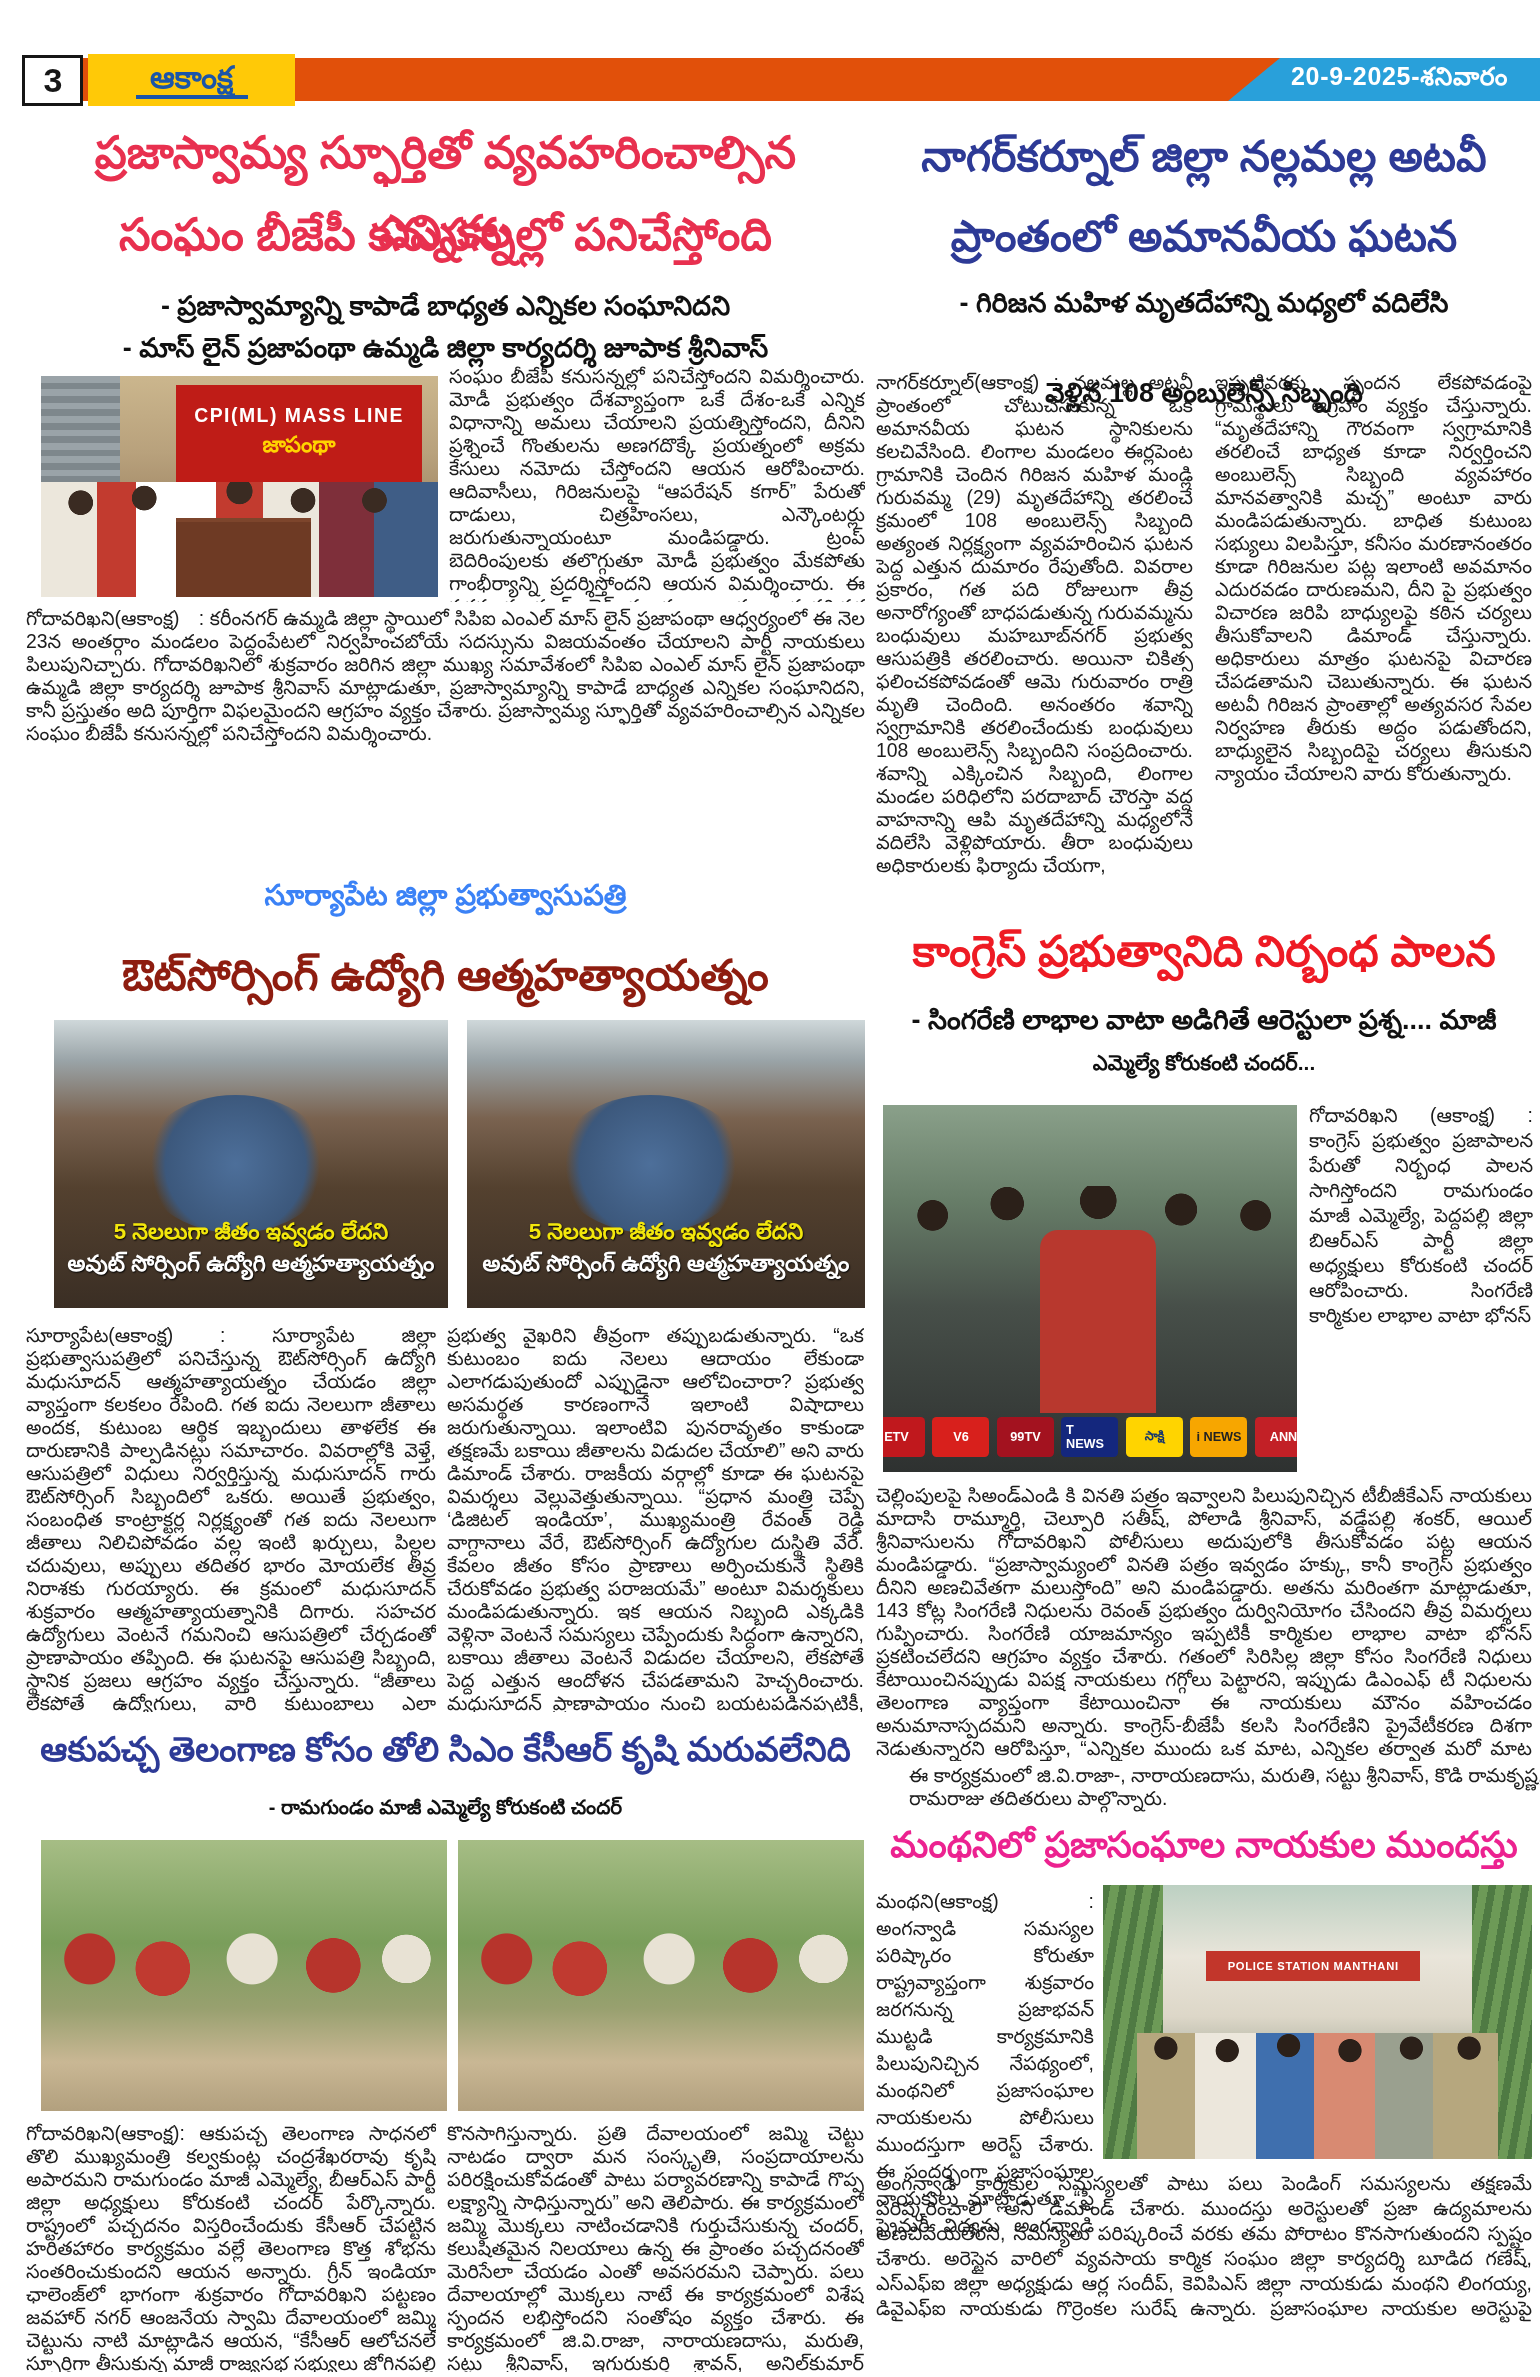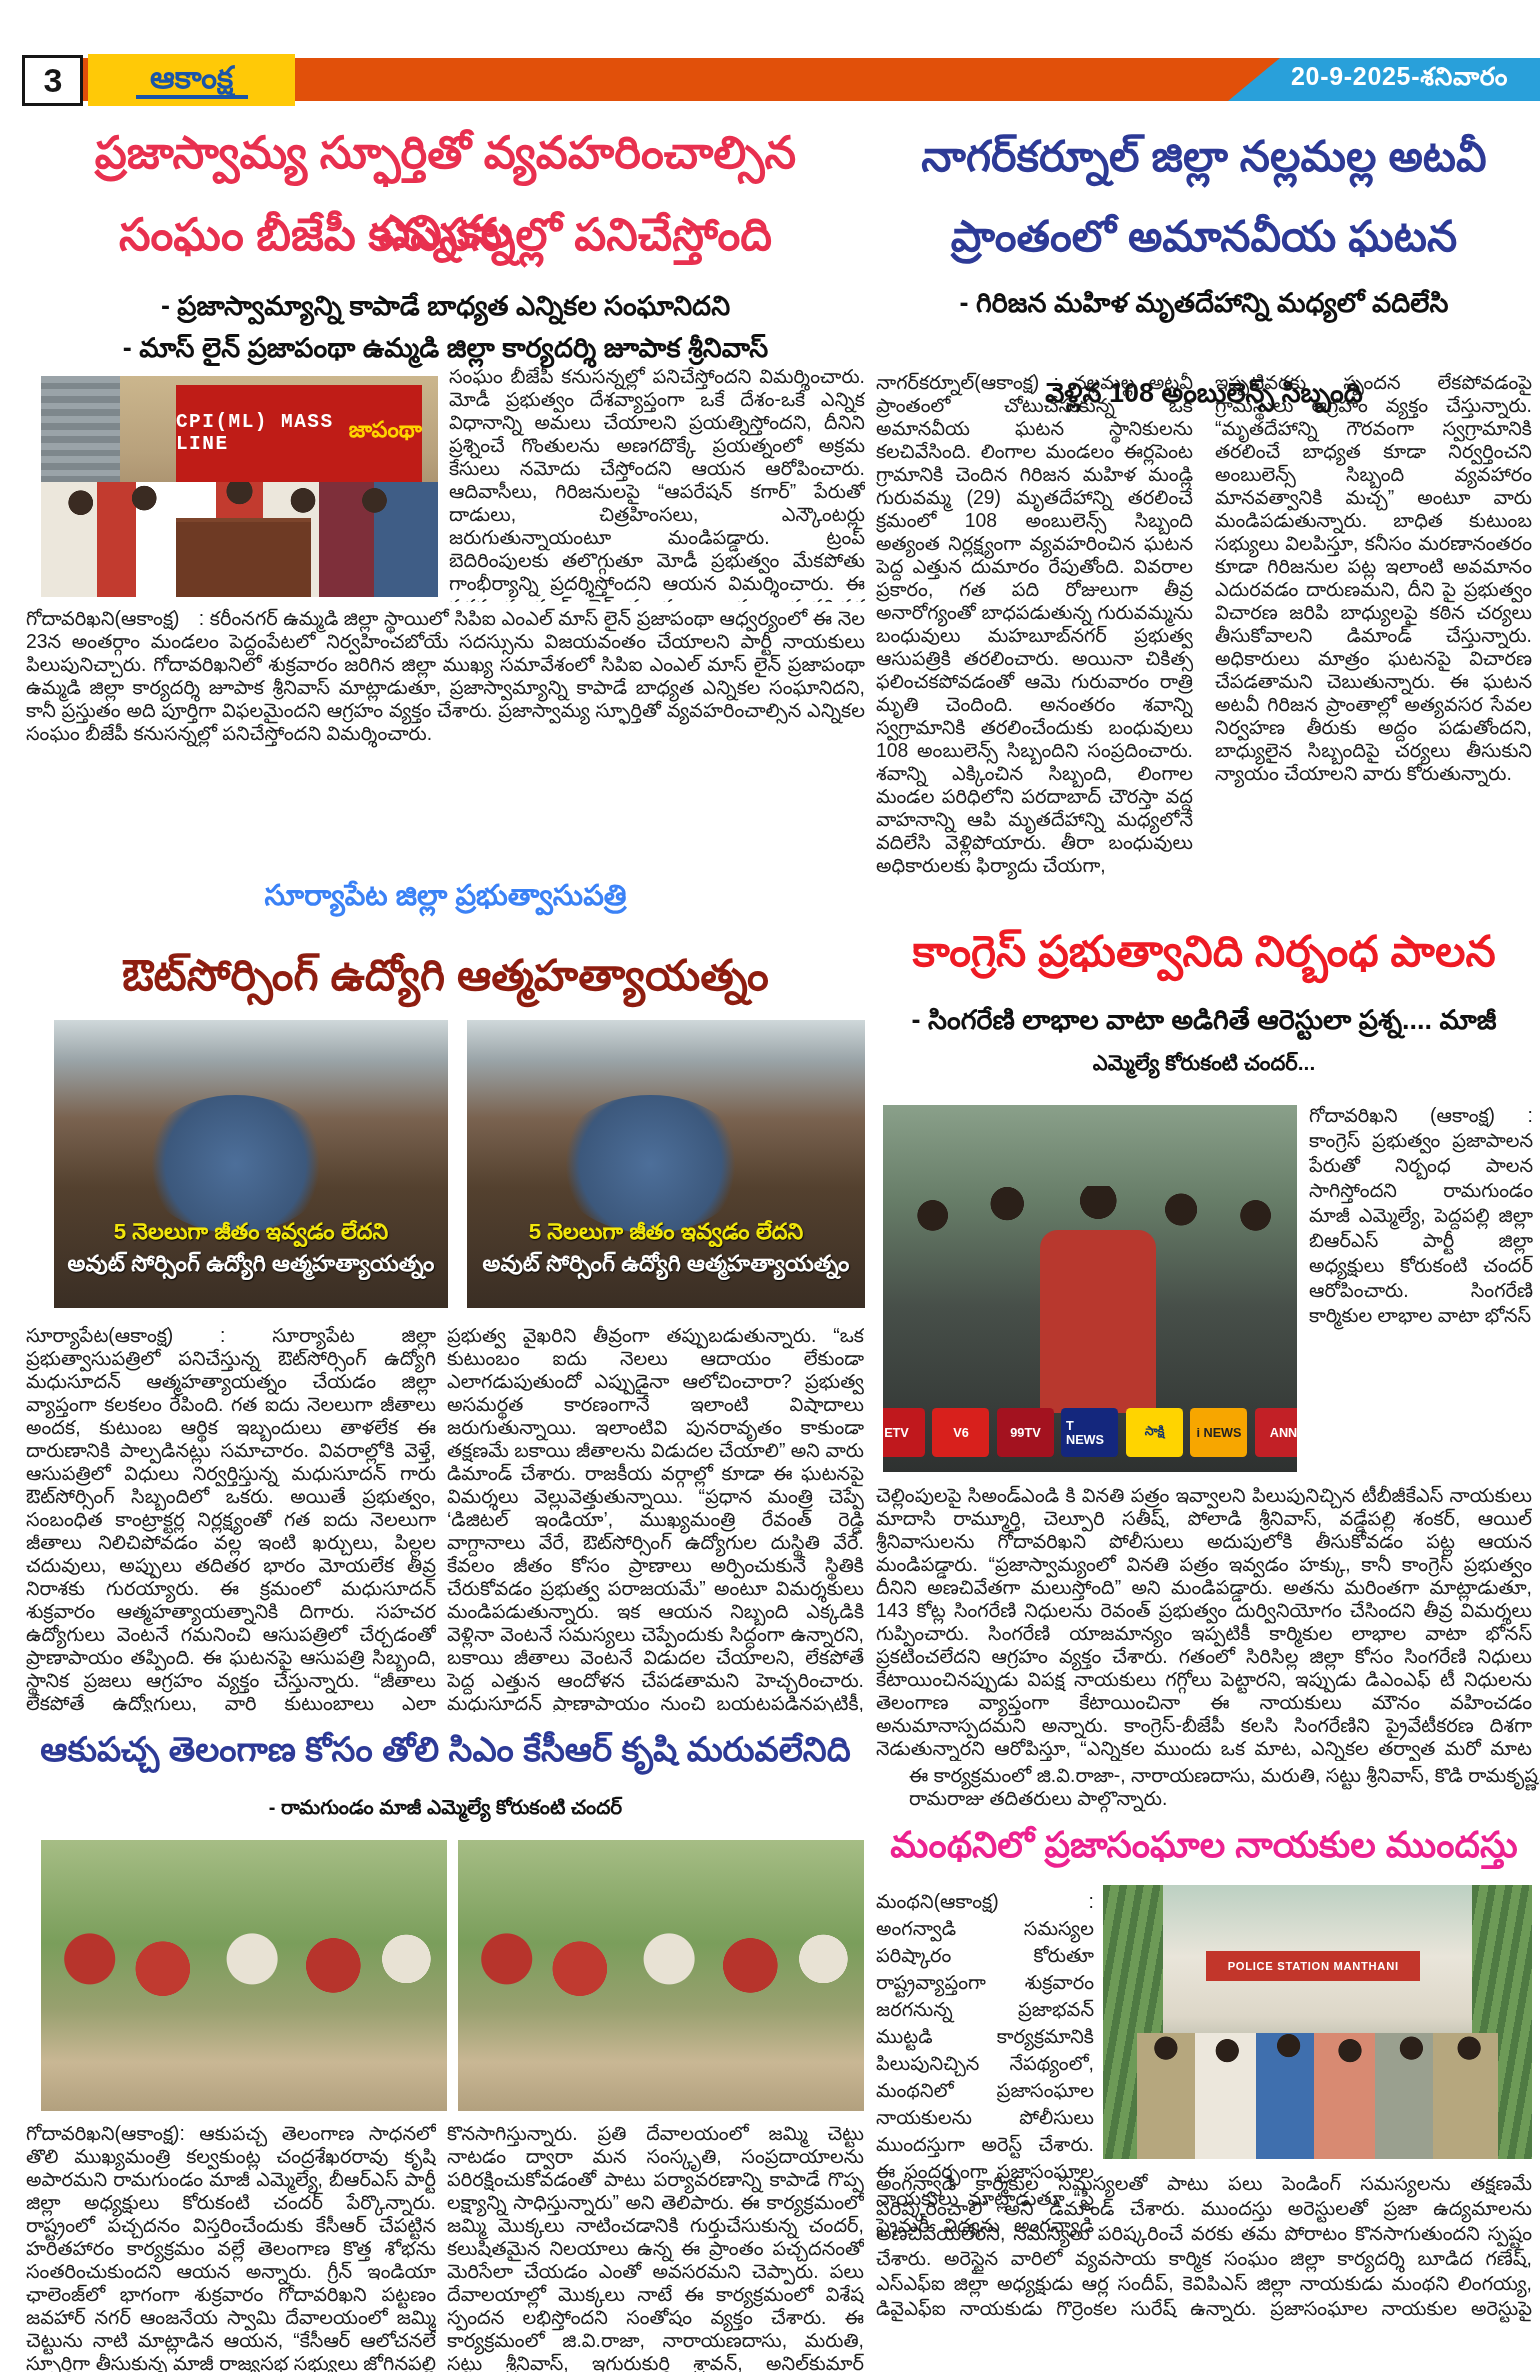--- a/index.html
+++ b/index.html
@@ -20,21 +20,21 @@
   .hl{position:absolute;text-align:center;font-weight:bold;}
   .sub{position:absolute;text-align:center;font-weight:bold;color:#111111;}
   .body-txt{position:absolute;text-align:justify;font-size:19.4px;line-height:23px;color:#1c1c1c;overflow:hidden;}
   .tail{font-size:19.4px;line-height:23px;color:#1c1c1c;margin-left:33px;}
   
   .photo{position:absolute;overflow:hidden;}
   .ph-meeting{background:linear-gradient(180deg,#cbb68d 0%,#b8a17c 35%,#a38a68 60%,#8c7454 100%);}
   .ph-shutter{position:absolute;left:0;top:0;width:20%;height:72%;
       background:repeating-linear-gradient(180deg,#9aa3a8 0 6.7px,#7e878c 6.7px 13.4px);}
   .ph-banner{position:absolute;left:34%;top:4%;width:62%;height:44%;background:#bf1c17;
-      display:flex;align-items:center;justify-content:center;gap:4.5px;font-family:Liberation Mono, monospace;}
+      display:flex;flex-direction:column;align-items:center;justify-content:center;gap:4.5px;}
   .ph-banner-l1{color:#ffffff;font-weight:bold;font-size:19.4px;letter-spacing:1.5px;}
   .ph-banner-l2{color:#ffd400;font-weight:bold;font-size:22.4px;}
   .ph-table{position:absolute;left:34%;bottom:0;width:34%;height:34%;background:#6e3a24;border-top:4.5px solid #7d452c;}
   .ph-crowd{position:absolute;left:0;bottom:0;width:100%;height:52%;
       background:
         radial-gradient(circle at 10% 18%,#3a2b22 0 12px,transparent 12.7px),
         radial-gradient(circle at 26% 14%,#3a2b22 0 12px,transparent 12.7px),
         radial-gradient(circle at 50% 8%,#3a2b22 0 12.7px,transparent 13.4px),
         radial-gradient(circle at 66% 16%,#3a2b22 0 12px,transparent 12.7px),
         radial-gradient(circle at 84% 16%,#3a2b22 0 12px,transparent 12.7px),
@@ -49,21 +49,21 @@
       }
   .ph-press-heads{position:absolute;left:0;top:22%;width:100%;height:40%;
       background:
         radial-gradient(circle at 12% 20%,#2b2019 0 15px,transparent 15.7px),
         radial-gradient(circle at 30% 12%,#2b2019 0 16.4px,transparent 17px),
         radial-gradient(circle at 52% 10%,#2b2019 0 18px,transparent 18.6px),
         radial-gradient(circle at 72% 16%,#2b2019 0 15.7px,transparent 16.4px),
         radial-gradient(circle at 90% 20%,#2b2019 0 15px,transparent 15.7px);}
   .ph-shirt-red{position:absolute;left:38%;top:34%;width:28%;height:50%;border-radius:18px 18px 0 0;background:#b8382e;}
   .ph-mics{position:absolute;left:4%;bottom:4%;width:92%;display:flex;gap:7.5px;justify-content:center;}
-  .mic-chip{min-width:48px;height:49px;display:flex;align-items:center;justify-content:center;
+  .mic-chip{min-width:48px;height:40px;display:flex;align-items:center;justify-content:center;
       color:#ffffff;font-weight:bold;font-size:12.7px;border-radius:4.5px;padding:0 4.5px;}
   .ph-green{background:linear-gradient(180deg,#a6bd85 0%,#7a9e5b 38%,#98a06f 62%,#c9b794 82%,#b2a07e 100%);}
   .ph-red-figs{position:absolute;left:0;top:26%;width:100%;height:60%;
       background:
         radial-gradient(circle at 12% 30%,#b7342c 0 25px,transparent 26px),
         radial-gradient(circle at 30% 36%,#c03a30 0 27px,transparent 27.6px),
         radial-gradient(circle at 52% 30%,#e8e2d4 0 25px,transparent 26px),
         radial-gradient(circle at 72% 34%,#b7342c 0 27px,transparent 27.6px),
         radial-gradient(circle at 90% 30%,#e8e2d4 0 24px,transparent 24.6px);}
   .ph-station{background:linear-gradient(180deg,#bcd0c2 0%,#e9e5da 26%,#ddd7c8 48%,#8f9a88 74%,#5f6b60 100%);}

